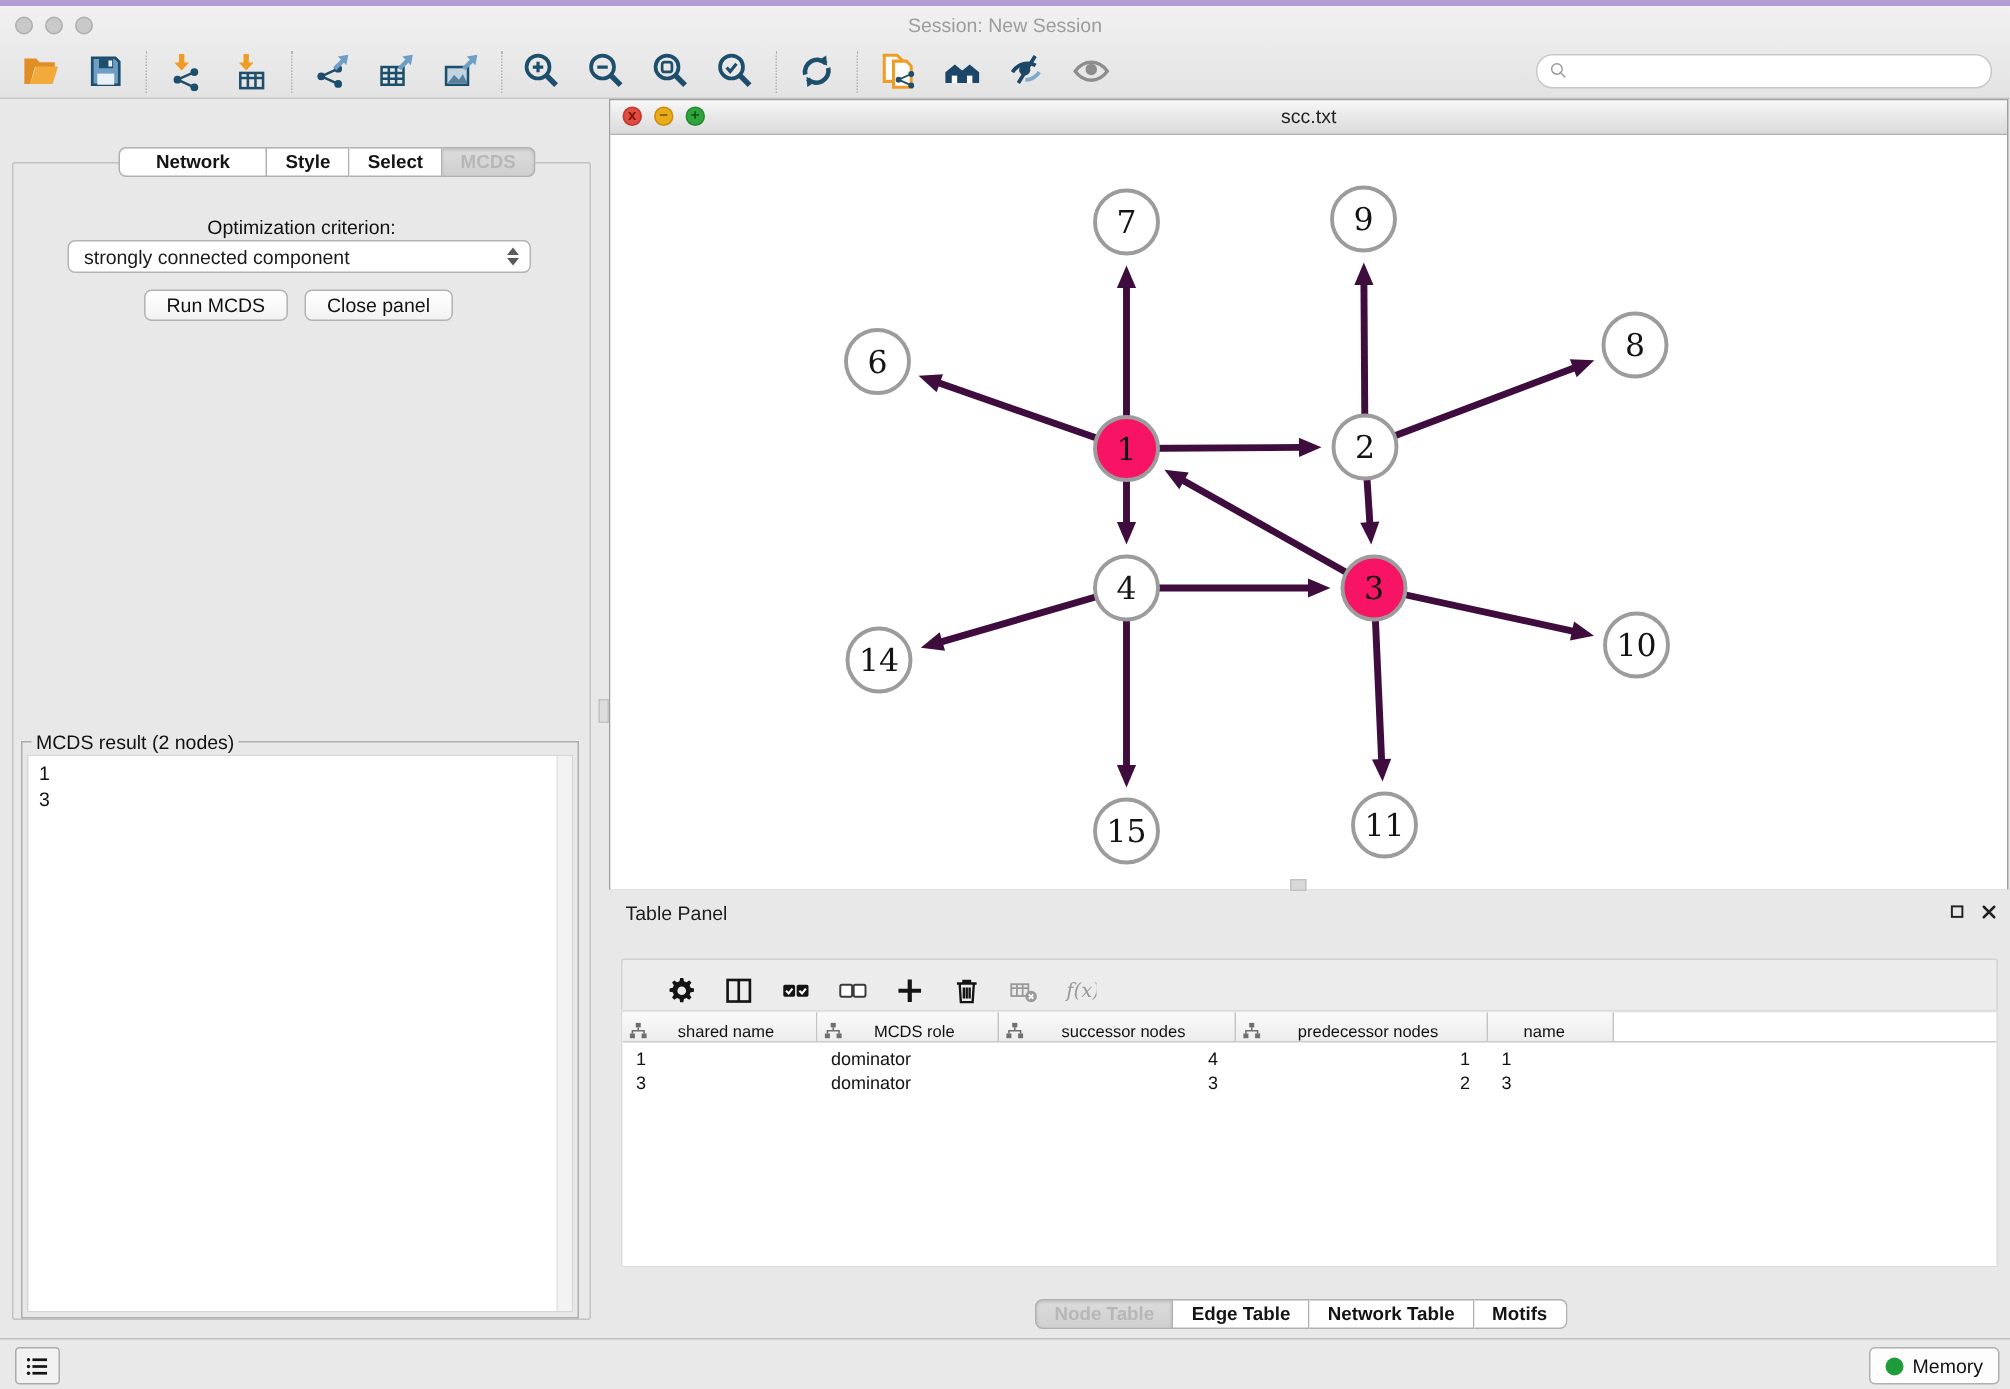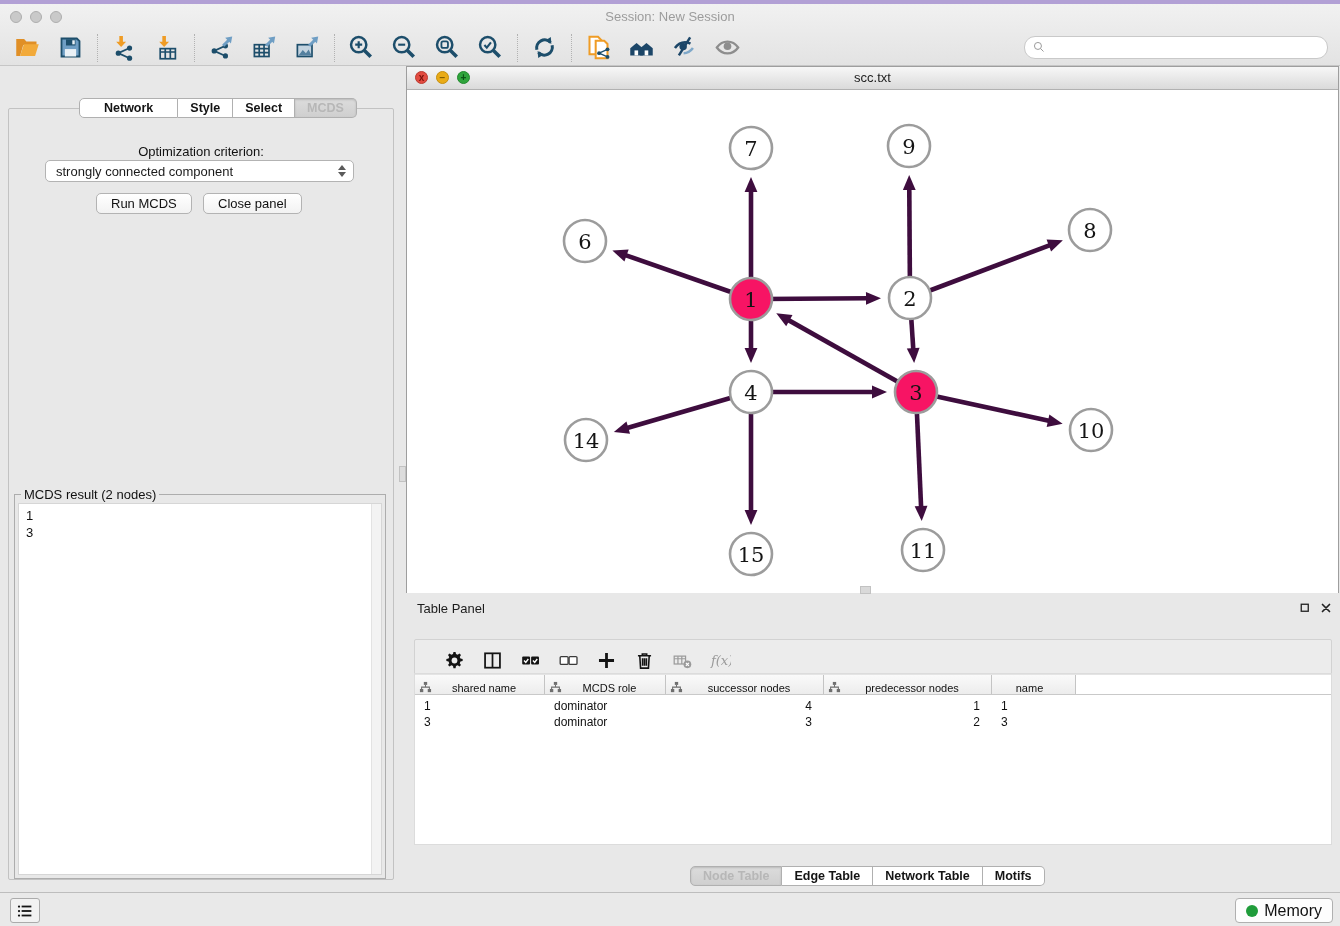--- a/index.html
+++ b/index.html
@@ -69,21 +69,21 @@
   .t-hcell .hicon{margin-left:4px;display:flex;}
   .t-row{display:flex;height:16px;font-size:12px;color:#111;align-items:center;}
   .t-cell{box-sizing:border-box;overflow:hidden;white-space:nowrap;}
   .t-rows{padding-top:3px;}
   .tp-tabs{position:absolute;left:284px;top:271px;display:flex;}
   
   .status{position:absolute;left:0;top:892px;width:100%;height:34px;background:#e9e9e9;border-top:1px solid #bdbdbd;box-sizing:border-box;}
   .st-left-btn{position:absolute;left:10px;top:5px;width:28px;height:23px;background:#f2f2f2;border:1px solid #ababab;
     border-radius:3px;display:flex;align-items:center;justify-content:center;}
   .memory-btn{position:absolute;right:7px;top:5px;height:23px;background:#fdfdfd;border:1px solid #b0b0b0;border-radius:4px;
-    display:flex;align-items:center;gap:6px;padding:0 10px;font-size:16px;color:#111;}
+    display:flex;align-items:center;gap:6px;padding:0 10px;font-size:13px;color:#111;}
   .mem-dot{width:12px;height:12px;border-radius:50%;}
   .v-handle{position:absolute;left:399px;top:466px;width:7px;height:16px;background:#dcdcdc;border:1px solid #c2c2c2;box-sizing:border-box;}
   .h-handle{position:absolute;left:860px;top:586px;width:11px;height:8px;background:#d9d9d9;border:1px solid #c2c2c2;box-sizing:border-box;}
   svg{display:block;}
 </style>
 </head>
 <body>
 
 <div id="window">
   <div class="top-strip"></div>

